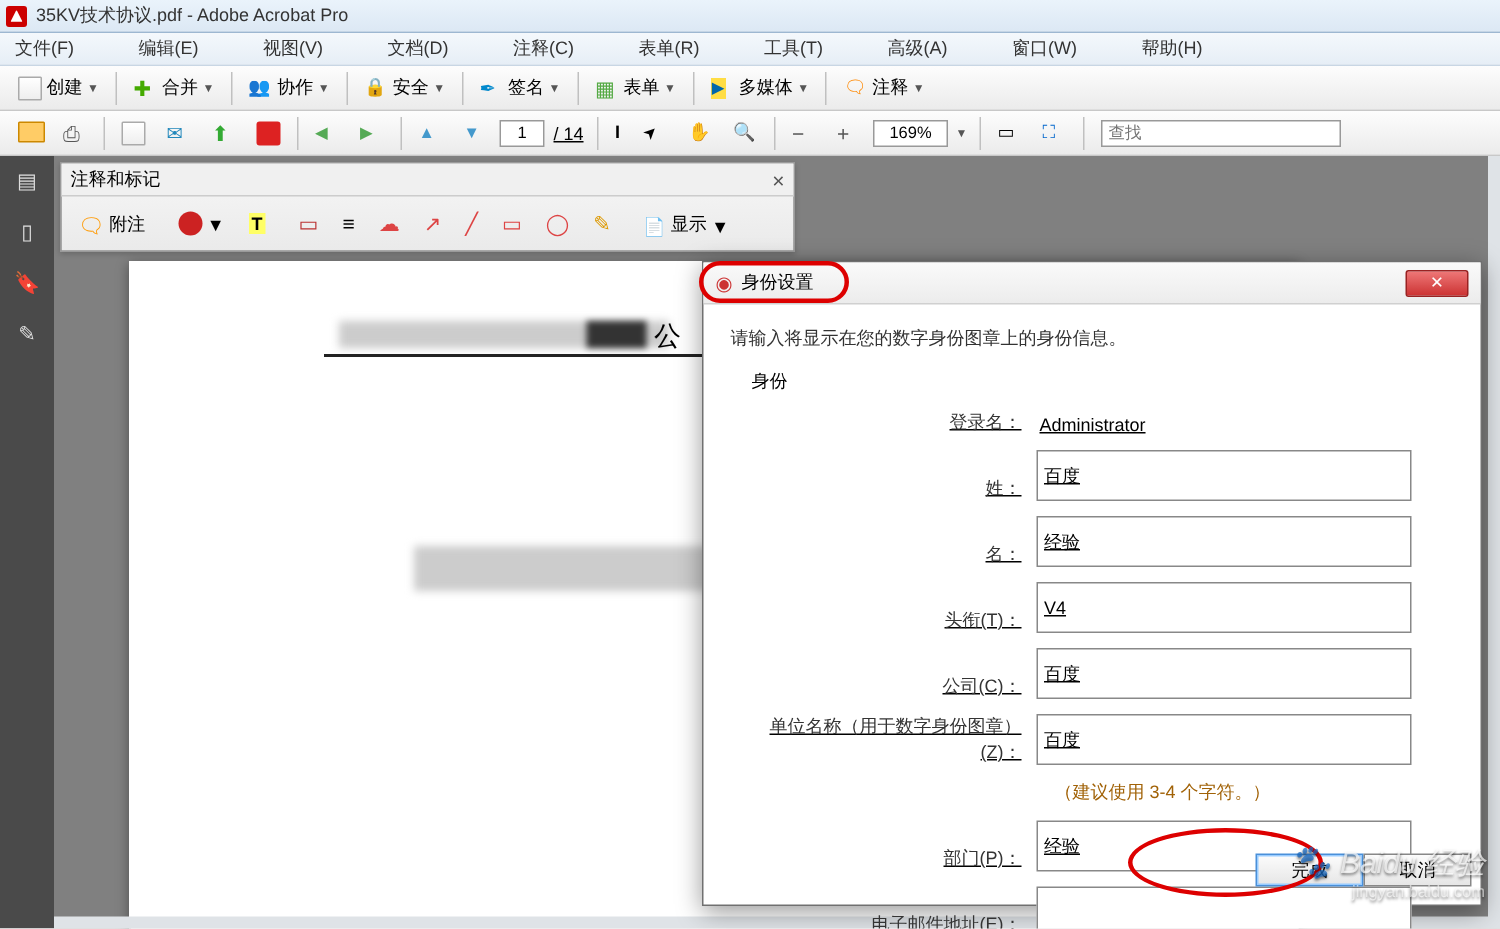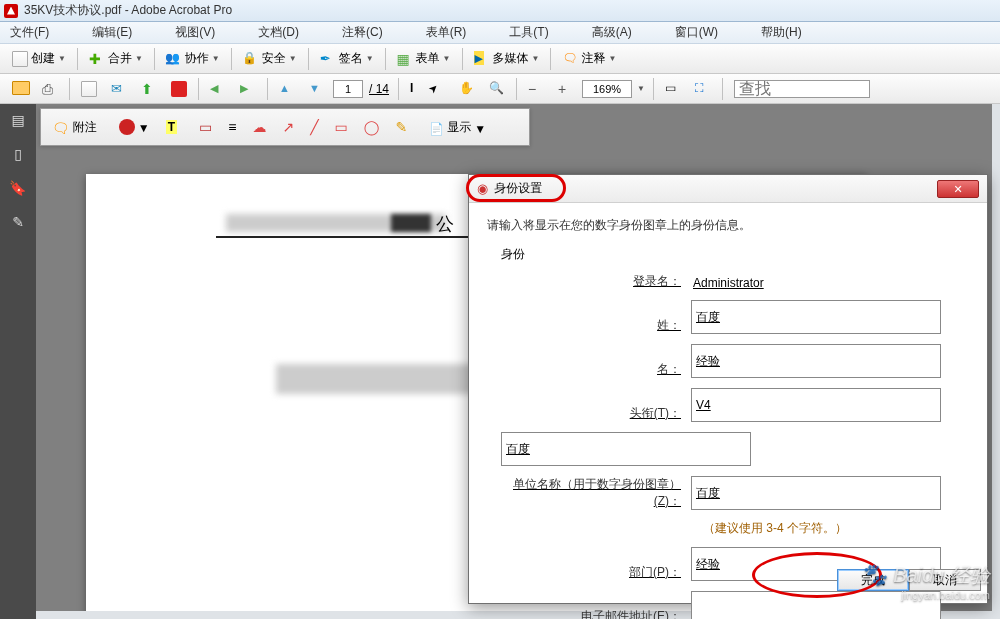--- a/index.html
+++ b/index.html
@@ -41,21 +41,21 @@
 .i-select::before { content:"I"; font-weight:bold; font-size:12px; }
 .i-cursor::before { content:"➤"; font-size:11px; transform:rotate(-45deg); display:inline-block; }
 .i-hand::before { content:"✋"; font-size:12px; }
 .i-zoom::before { content:"🔍"; font-size:12px; }
 .i-minus::before { content:"−"; font-size:14px; color:#555; }
 .i-plus::before { content:"+"; font-size:14px; color:#555; }
 .i-fit::before { content:"▭"; font-size:12px; }
 .i-fullscreen::before { content:"⛶"; font-size:12px; color:#06c; }
 .page-box { width: 30px; height: 18px; border: 1px solid #999; text-align: center; font-size: 11px; }
 .zoom-box { width: 50px; height: 18px; border: 1px solid #999; text-align: center; font-size: 11px; }
-.search-box { width: 136px; height: 18px; border: 1px solid #999; font-size: 16px; padding: 0 4px; margin-left: 6px; }
+.search-box { width: 160px; height: 18px; border: 1px solid #999; font-size: 11px; padding: 0 4px; margin-left: 6px; }
 
 
 .side-rail { position: absolute; left: 0; top: 104px; width: 36px; bottom: 0; background: #4a4a4a; display: flex; flex-direction: column; align-items: center; padding-top: 6px; gap: 14px; }
 .side-rail .rail-icon { width: 20px; height: 20px; color: #ddd; font-size: 14px; text-align: center; line-height: 20px; }
 
 
 .main { position: absolute; left: 36px; top: 104px; right: 0; bottom: 0; background: #808080; }
 .doc-page { position: absolute; left: 50px; top: 70px; width: 780px; height: 500px; background: #fff; box-shadow: 0 2px 8px rgba(0,0,0,.4); }
 .blur-line { position: absolute; background: #ccc; filter: blur(3px); }
 .blur1 { left:140px; top:40px; width:220px; height:18px; }
@@ -266,20 +266,24 @@
     <span style="position:absolute;left:350px;top:38px;font-size:18px;">公</span>
     <div class="underline1"></div>
     <div class="blur-line blur2"></div>
     <span class="tri">◣</span>
   </div>
   <div class="scroll-right"></div>
   <div class="scroll-bottom"></div>
 </div>
 
 <div class="anno-panel">
+  <div class="anno-title">
+    <span>注释和标记</span>
+    <span class="anno-close">×</span>
+  </div>
   <div class="anno-tools">
     <div class="anno-btn">
         <span class="a-note"></span>
         <span>附注</span>
       </div>
     <div class="sep"></div>
     <div class="anno-btn">
         <span class="a-stamp"></span>
         <span class="drop">▼</span>
       </div>
@@ -342,20 +346,21 @@
       </div>
       <div class="dlg-row">
         <label>名：</label>
         <input value="经验" style="">
       </div>
       <div class="dlg-row">
         <label>头衔(T)：</label>
         <input value="V4" style="">
       </div>
       <div class="dlg-row">
+        <label>公司(C)：</label>
         <input value="百度" style="">
       </div>
       <div class="dlg-row">
         <label>单位名称（用于数字身份图章）(Z)：</label>
         <input value="百度" style="">
       </div>
       <div class="dlg-hint">（建议使用 3-4 个字符。）</div>
       <div class="dlg-row">
         <label>部门(P)：</label>
         <input value="经验" style="">

